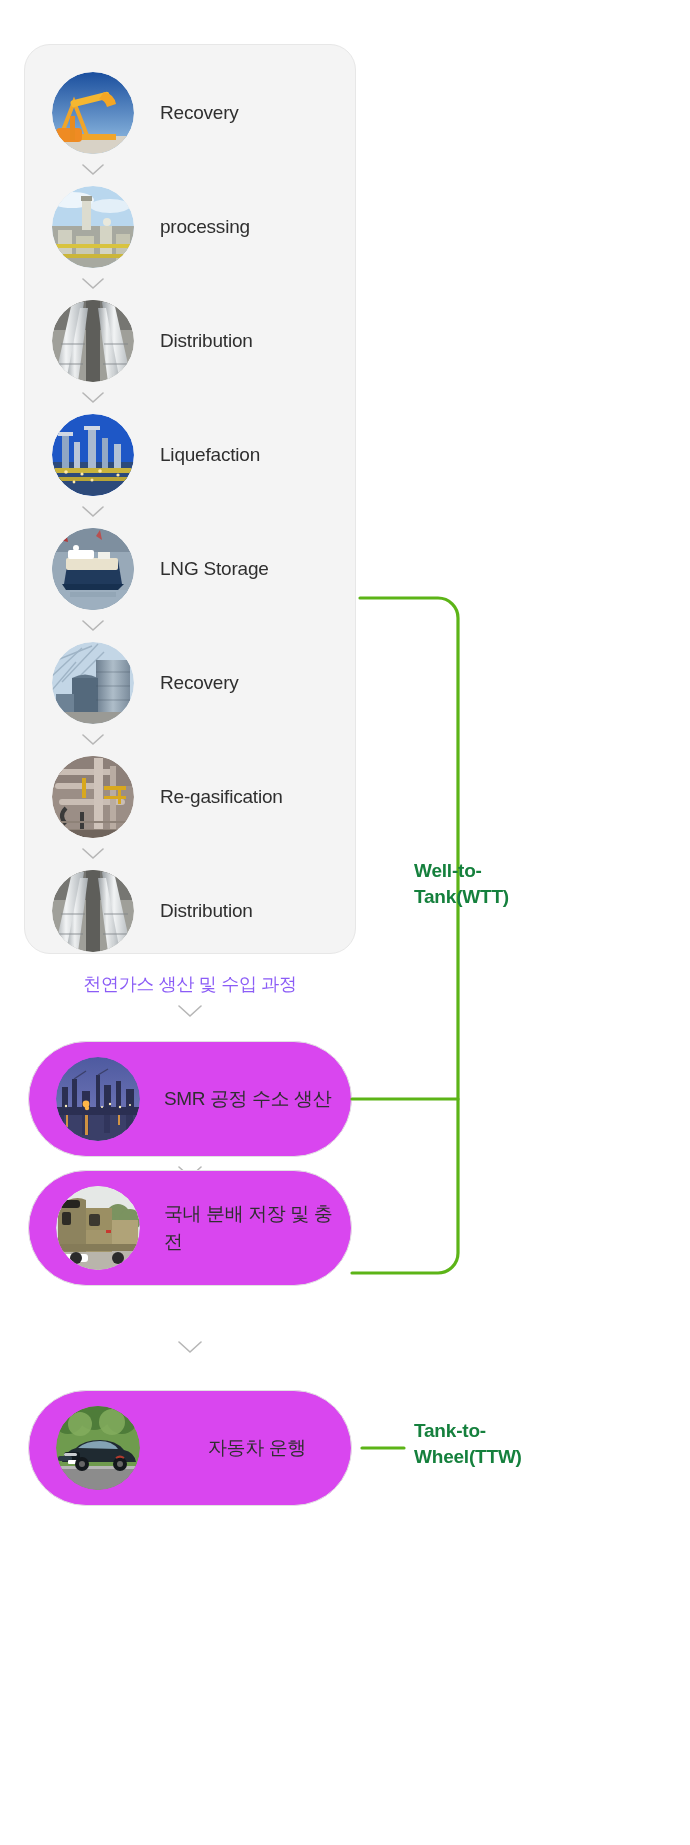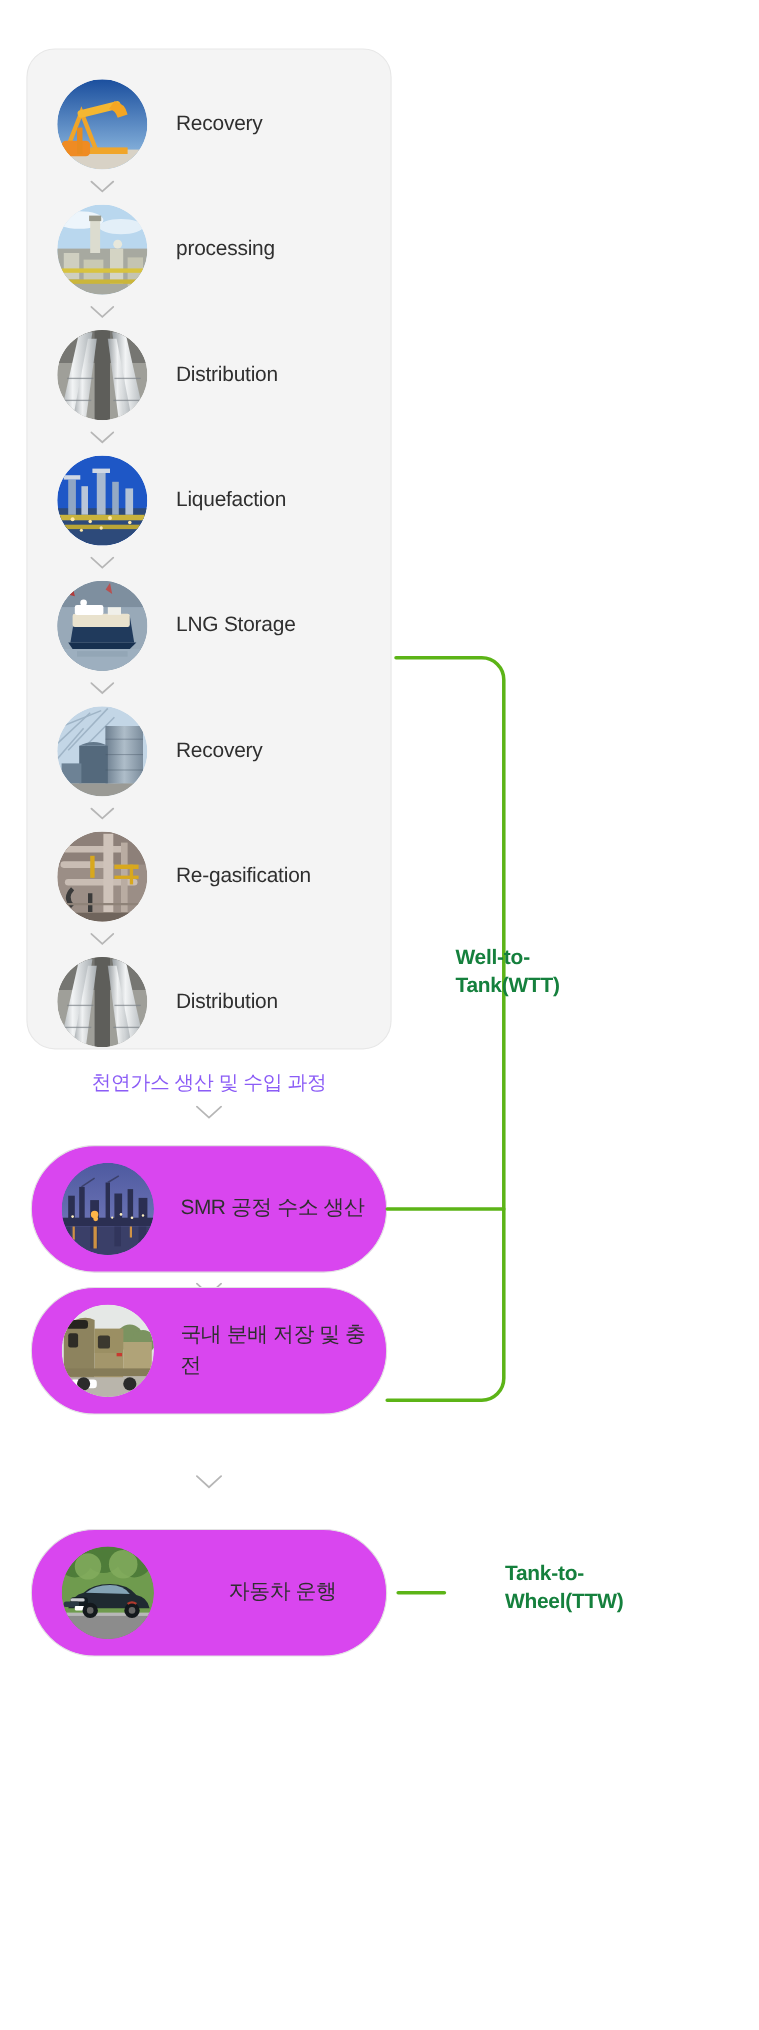--- a/index.html
+++ b/index.html
@@ -137,21 +137,21 @@
 
   .green-label {
     position: absolute;
     font-size: 19px;
     font-weight: bold;
     color: #15803d;
     line-height: 1.35;
     letter-spacing: -0.2px;
   }
   #label-wtt { left: 414px; top: 858px; width: 160px; }
-  #label-ttw { left: 414px; top: 1418px; width: 170px; margin-left: 45px; }
+  #label-ttw { left: 414px; top: 1418px; width: 170px; }
 </style>
 </head>
 <body>
 
 <div id="diagram">
 
   <div class="wtt-card">
 
     <div class="stage">
       <span class="thumb">

